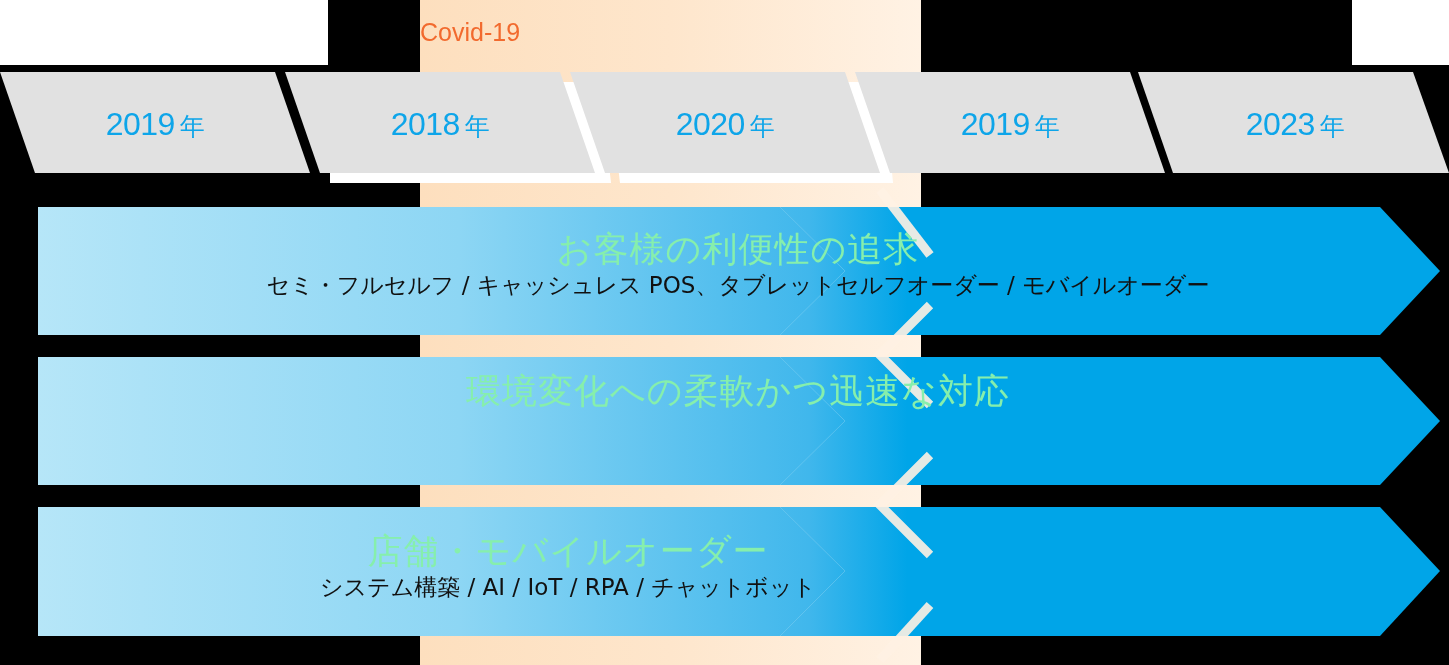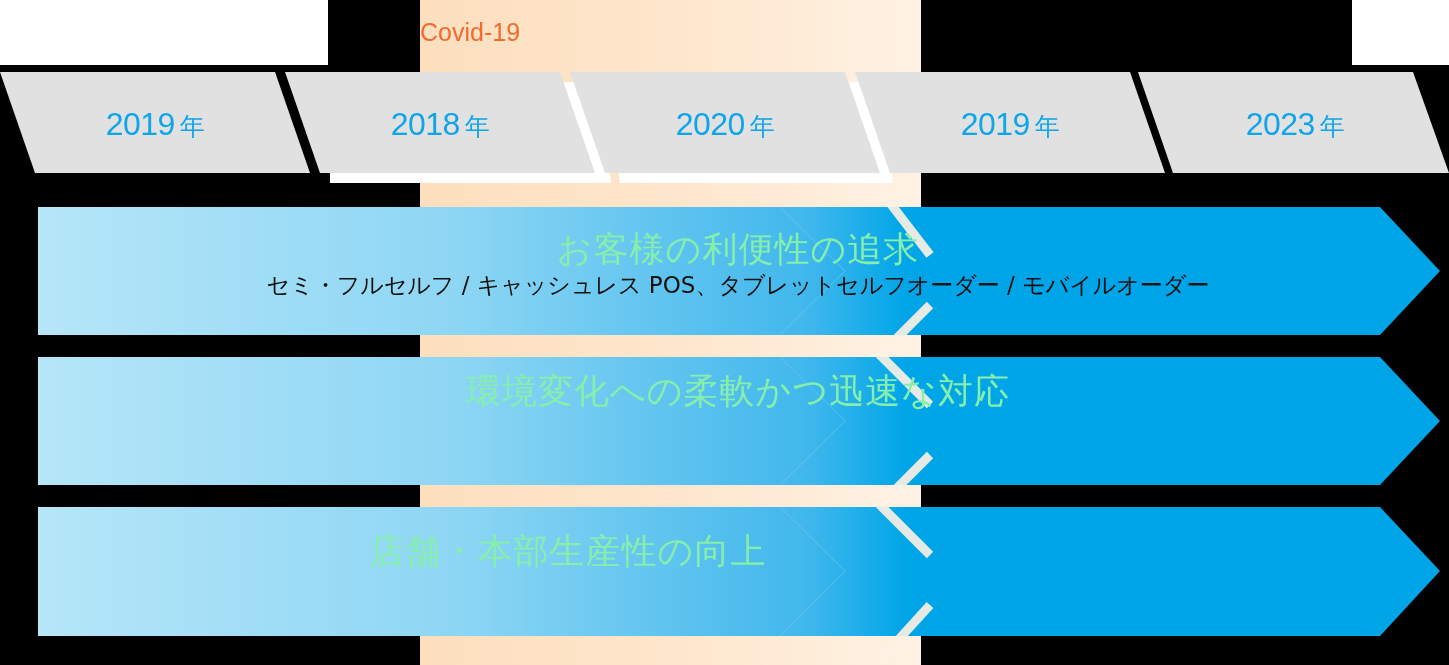--- a/index.html
+++ b/index.html
@@ -104,14 +104,15 @@
 </div>
 
 <div class="arrow-text" style="top:228px;">
   <div class="arrow-title">お客様の利便性の追求</div>
   <div class="arrow-sub">セミ・フルセルフ / キャッシュレス POS、タブレットセルフオーダー / モバイルオーダー</div>
 </div>
 <div class="arrow-text" style="top:370px;">
   <div class="arrow-title">環境変化への柔軟かつ迅速な対応</div>
 </div>
 <div class="arrow-text" style="top:530px; left:38px; width:1060px;">
-  <div class="arrow-title">店舗・本部生産性の向上</div>
+  <div class="arrow-title">店舗・モバイルオーダー</div>
+  <div class="arrow-sub">システム構築 / AI / IoT / RPA / チャットボット</div>
 </div>
 
 </body></html>

